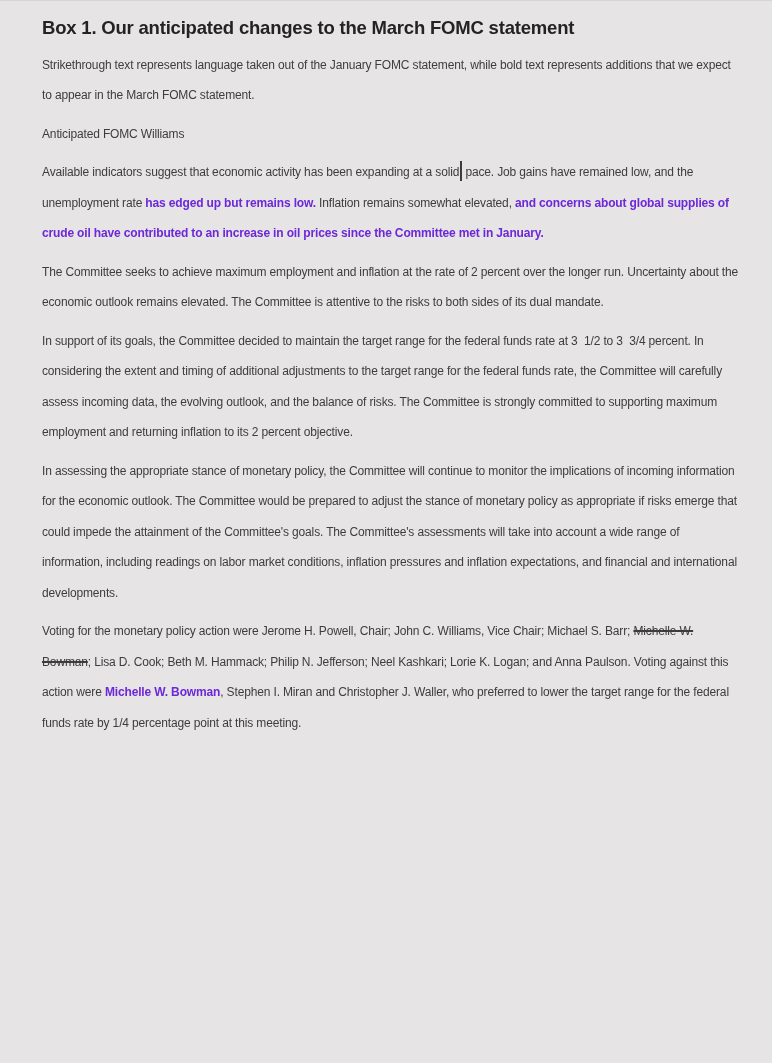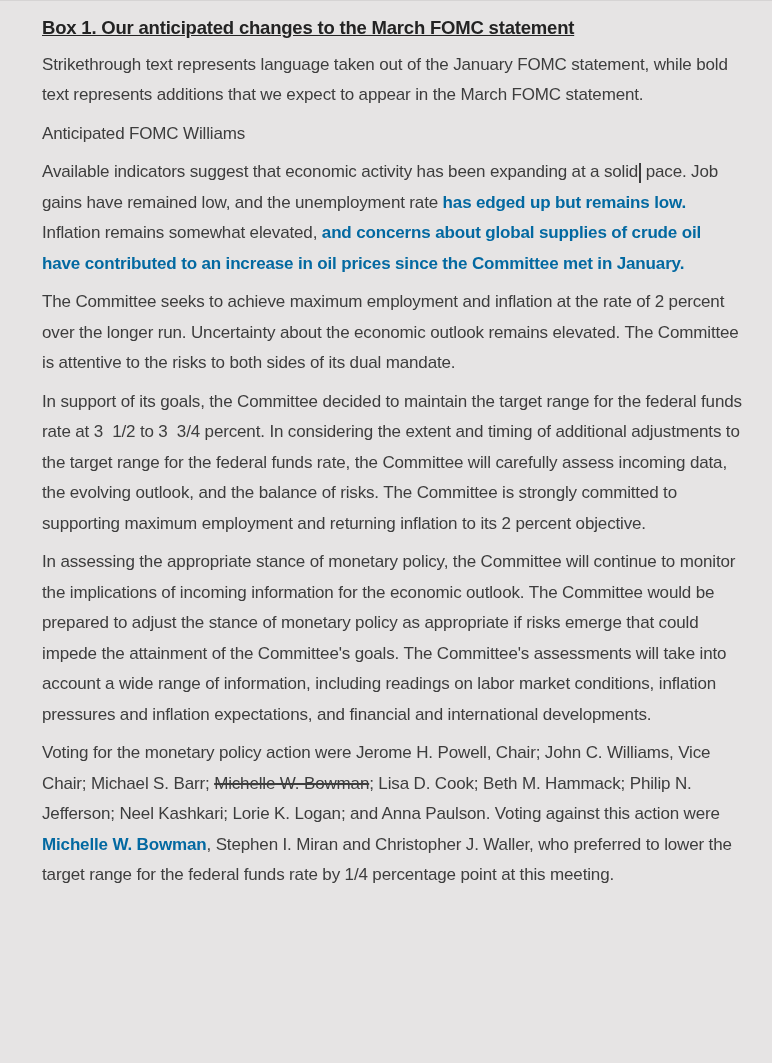--- a/index.html
+++ b/index.html
@@ -16,32 +16,31 @@
     width: 772px;
     padding: 14px 30px 20px 42px;
   }
   .box-title {
     font-size: 18.5px;
     font-weight: 700;
     color: #232323;
     letter-spacing: -0.2px;
     line-height: 1.4;
     margin: 0 0 9px 0;
-    text-decoration: underline;
   }
   .para {
-    font-size: 17px;
+    font-size: 12px;
     line-height: 30.5px;
     letter-spacing: -0.15px;
     margin: 0 0 8px 0;
     color: #3d3d3d;
   }
   .para:last-child { margin-bottom: 0; }
   .run { font-weight: 400; }
-  .run.bold { font-weight: 700; color: #0369a1; }
+  .run.bold { font-weight: 700; color: #6d28d9; }
   .run.strike { text-decoration: line-through; text-decoration-thickness: 1.5px; }
   .caret {
     display: inline-block;
     width: 2px;
     height: 20px;
     background: #3c3c3c;
     vertical-align: text-bottom;
     margin: 0 0 -2px 1px;
   }
 </style>

